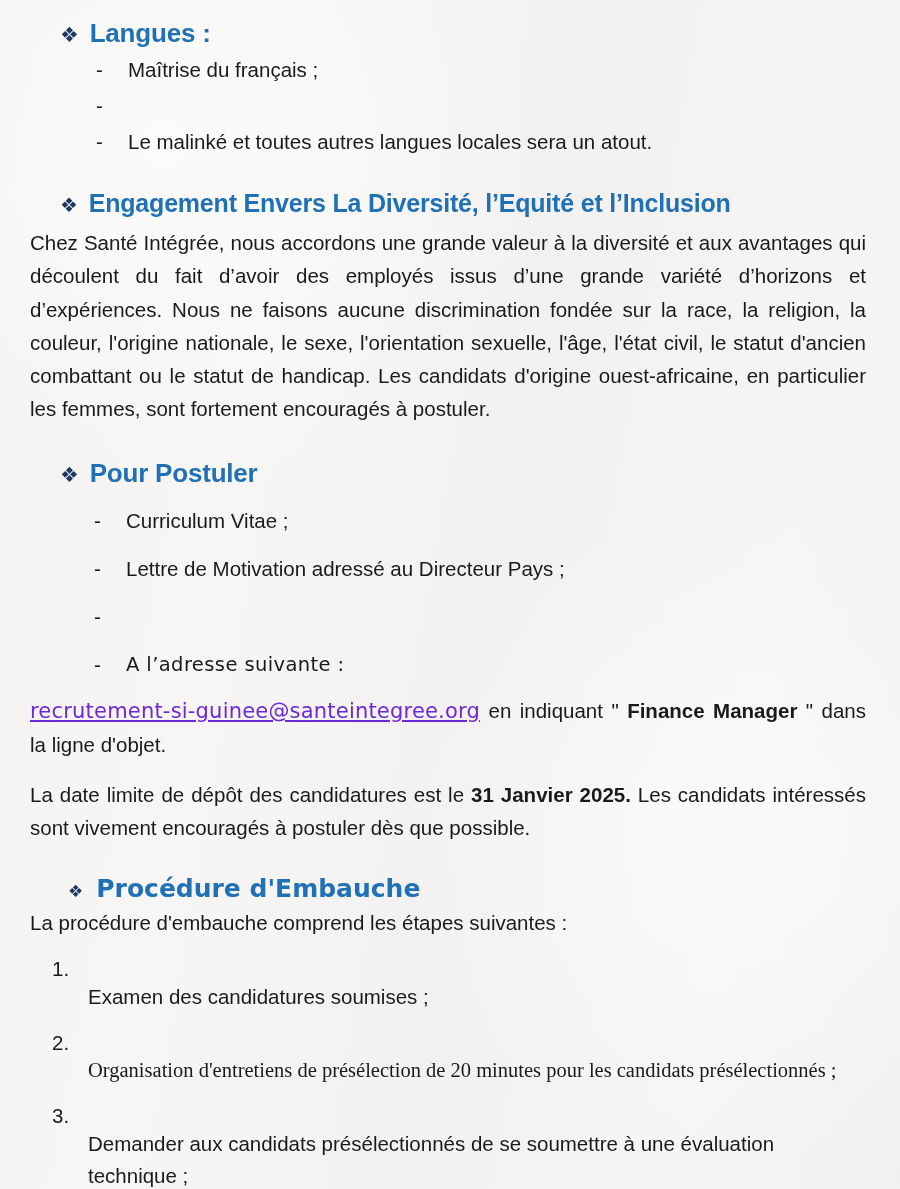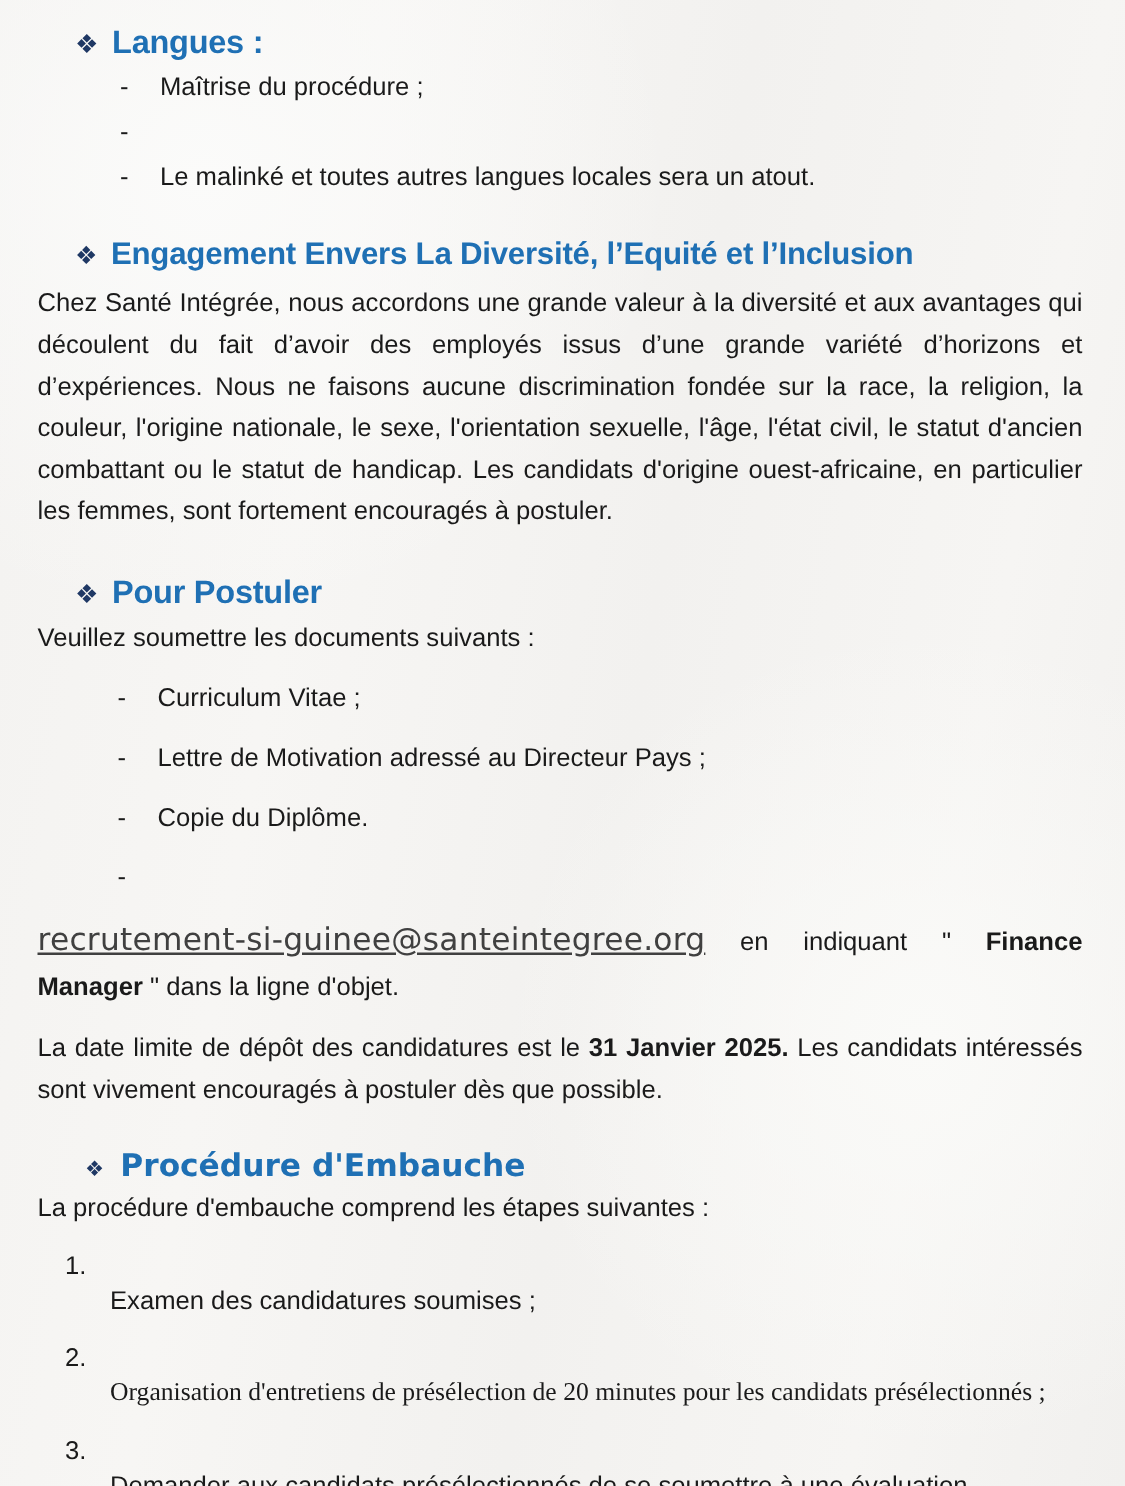--- a/index.html
+++ b/index.html
@@ -70,26 +70,26 @@
   .dlist-post { margin-left:66px; }
   .dlist-post .drow{ margin-top:17px; }
 
   
   .round{
     font-family:"DejaVu Sans", sans-serif;
     letter-spacing:0.4px;
     font-size:19.5px;
   }
   .maillink{
-    color:#404040;
+    color:#6d28d9;
     text-decoration:underline;
     text-underline-offset:2px;
     font-family:"DejaVu Sans", sans-serif;
     letter-spacing:0.2px;
-    font-size:25px;
+    font-size:21px;
     cursor:pointer;
   }
 
   
   .nlist{ margin:10px 0 0 24px; }
   .nrow{ display:flex; font-size:20.5px; line-height:1.55; margin-top:14px; }
   .nrow .num{ width:36px; flex:0 0 36px; }
   .nrow .ntext{ flex:1; padding-right:4px;margin-top:28px; }
   .nrow .ntext.just{ text-align:justify;font-family:Liberation Serif, serif; }
 </style>
@@ -101,58 +101,57 @@
 <div class="sheet">
 
   <div class="head h-lang">
     <span class="glyph">❖</span>
     <span>Langues :</span>
   </div>
 
   <div class="dlist dlist-lang">
     <div class="drow">
       <span class="dash">-</span>
-      <span>Maîtrise du procédure ;</span>
+      <span>Maîtrise du français ;</span>
     </div>
     <div class="drow">
       <span class="dash">-</span>
     </div>
     <div class="drow">
       <span class="dash">-</span>
       <span>Le malinké et toutes autres langues locales sera un atout.</span>
     </div>
   </div>
 
   <div class="head h-div">
     <span class="glyph">❖</span>
     <span>Engagement Envers La Diversité, l’Equité et l’Inclusion</span>
   </div>
   <div class="para">Chez Santé Intégrée, nous accordons une grande valeur à la diversité et aux avantages qui découlent du fait d’avoir des employés issus d’une grande variété d’horizons et d’expériences. Nous ne faisons aucune discrimination fondée sur la race, la religion, la couleur, l'origine nationale, le sexe, l'orientation sexuelle, l'âge, l'état civil, le statut d'ancien combattant ou le statut de handicap. Les candidats d'origine ouest-africaine, en particulier les femmes, sont fortement encouragés à postuler.</div>
 
   <div class="head h-post">
     <span class="glyph">❖</span>
     <span>Pour Postuler</span>
   </div>
-  <div class="lead">Veuillez soumettre les documents suivants :</div>
 
   <div class="dlist dlist-post">
     <div class="drow">
       <span class="dash">-</span>
       <span>Curriculum Vitae ;</span>
     </div>
     <div class="drow">
       <span class="dash">-</span>
       <span>Lettre de Motivation adressé au Directeur Pays ;</span>
     </div>
     <div class="drow">
       <span class="dash">-</span>
-      <span>Copie du Diplôme.</span>
     </div>
     <div class="drow">
       <span class="dash">-</span>
+      <span class="round">A l’adresse suivante :</span>
     </div>
   </div>
 
   <div class="para" style="margin-top:14px;"><a class="maillink" href="#">recrutement-si-guinee@santeintegree.org</a><span> en indiquant " </span><b>Finance Manager</b><span> " dans la ligne d'objet.</span></div>
 
   <div class="para" style="margin-top:16px;"><span>La date limite de dépôt des candidatures est le </span><b>31 Janvier 2025.</b><span> Les candidats intéressés sont vivement encouragés à postuler dès que possible.</span></div>
 
   <div class="head h-proc">
     <span class="glyph">❖</span>
     <span>Procédure d'Embauche</span>

